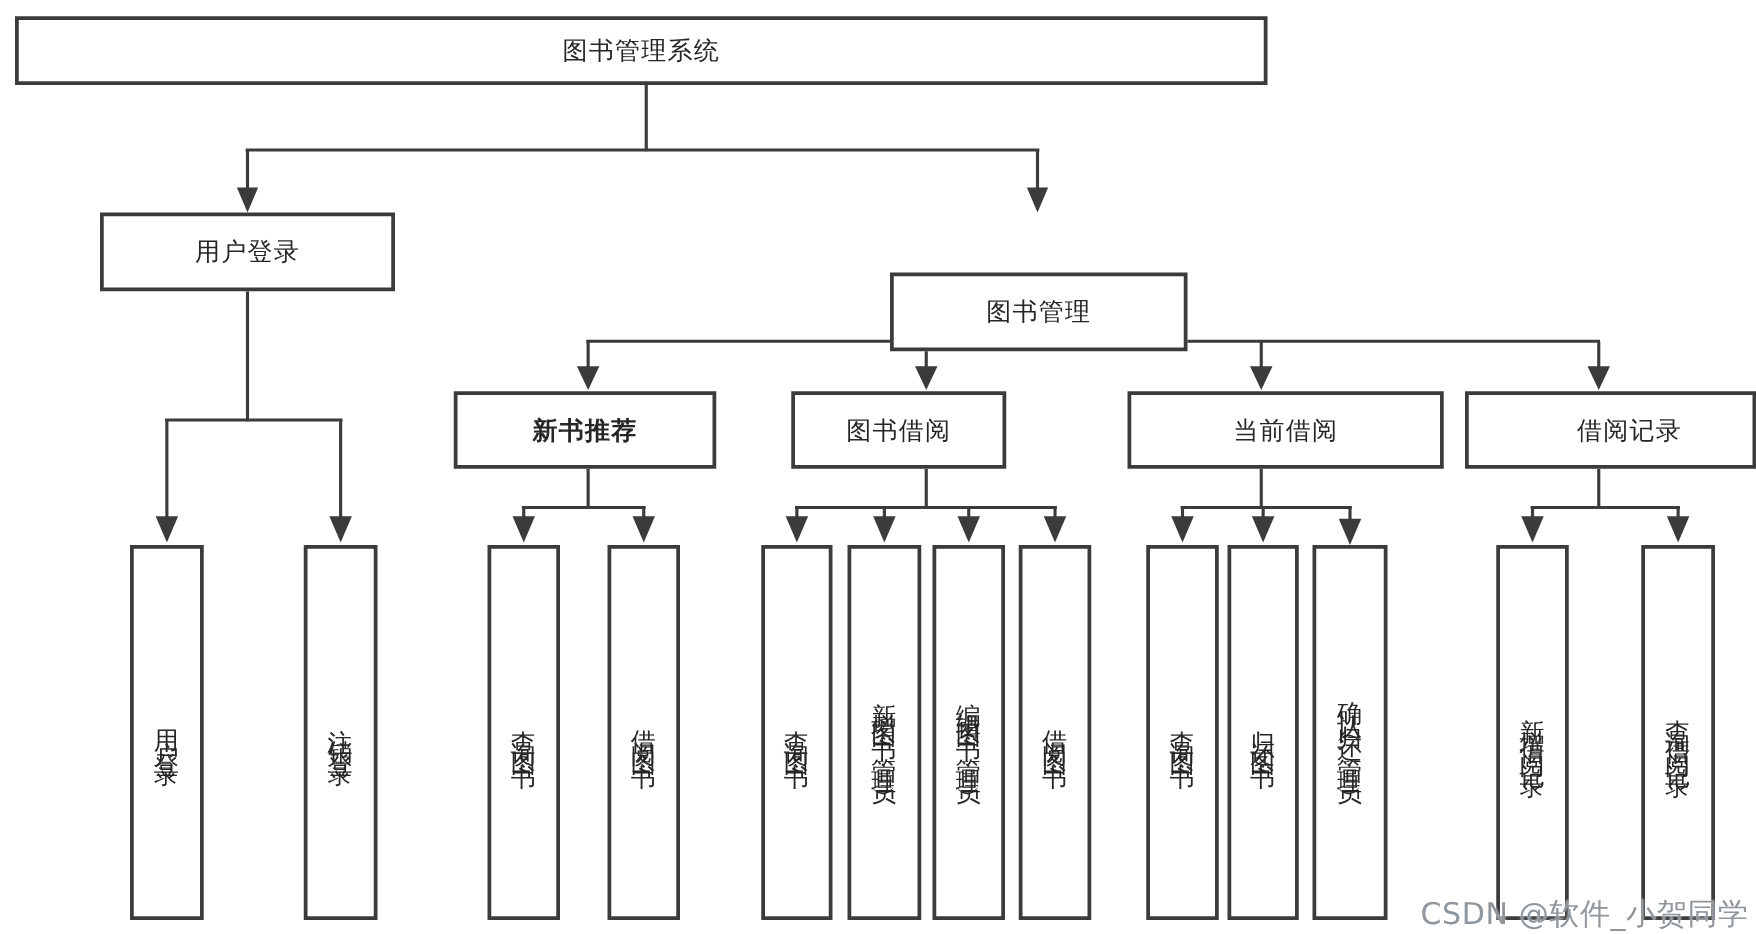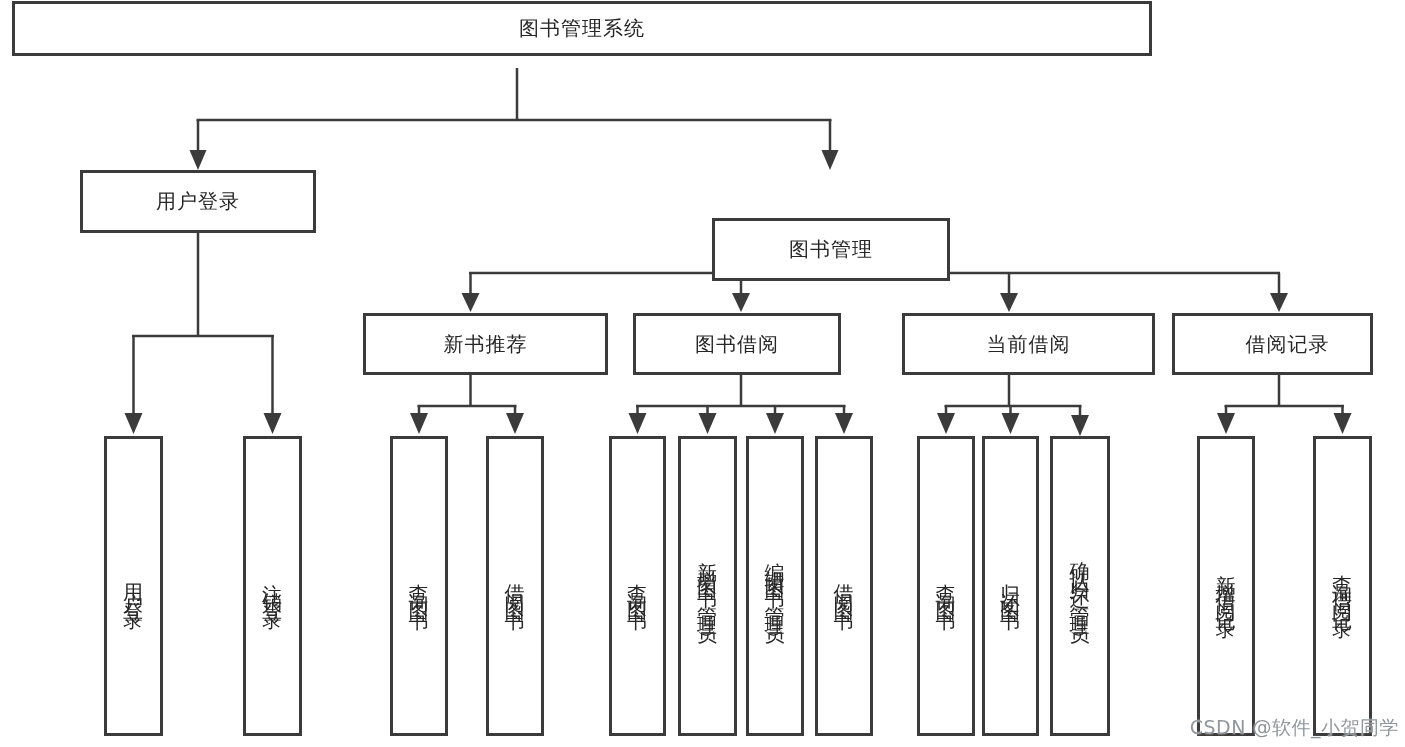--- a/index.html
+++ b/index.html
@@ -36,31 +36,31 @@
     border: 3px solid var(--border_color);
     display: flex;
     align-items: center;
     justify-content: center;
     color: var(--text_color);
     z-index: 1;
     font-size: 20px;
     letter-spacing: 1px;
   }
 
-  .root-node   { left: 12px;  top: 1px;  width: 1140px; height: 55px; text-align: center; }
+  .root-node   { left: 12px;  top: 13px;  width: 1002px; height: 55px; text-align: center; }
 
   .lvl2 { top: 170px; height: 63px; }
   .n-user-login      { left: 80px;  width: 236px; }
   .n-book-management { left: 712px; width: 238px; margin-top: 48px; }
 
   .lvl3 { top: 313px; height: 62px; }
-  .n-recommend { left: 363px;  width: 245px; }
-  .n-borrow    { left: 633px;  width: 208px; }
+  .n-recommend { left: 363px;  width: 210px; font-weight: bold; }
+  .n-borrow    { left: 633px;  width: 172px; }
   .n-current   { left: 902px;  width: 253px; }
-  .n-records   { left: 1172px; width: 201px; padding-left: 30px; }
+  .n-records   { left: 1172px; width: 233px; padding-left: 30px; }
 
   .leaf {
     top: 436px;
     height: 300px;
     border-width: 3px;
   }
   .leaf .vtext {
     writing-mode: vertical-rl;
     text-orientation: mixed;
     font-size: 20px;
@@ -68,21 +68,21 @@
     line-height: 1.1;
     white-space: nowrap;
   }
 
   .watermark {
     position: absolute;
     right: 6px;
     top: 715px;
     z-index: 3;
     color: var(--watermark_color);
-    font-size: 19px;
+    font-size: 24px;
     letter-spacing: 0.5px;
     text-shadow: 0 0 2px rgba(255,255,255,0.9);
   }
 </style>
 </head>
 <body>
 
 <div class="canvas">
 
   <svg class="connectors" viewBox="0 0 1405 747" xmlns="http://www.w3.org/2000/svg">

